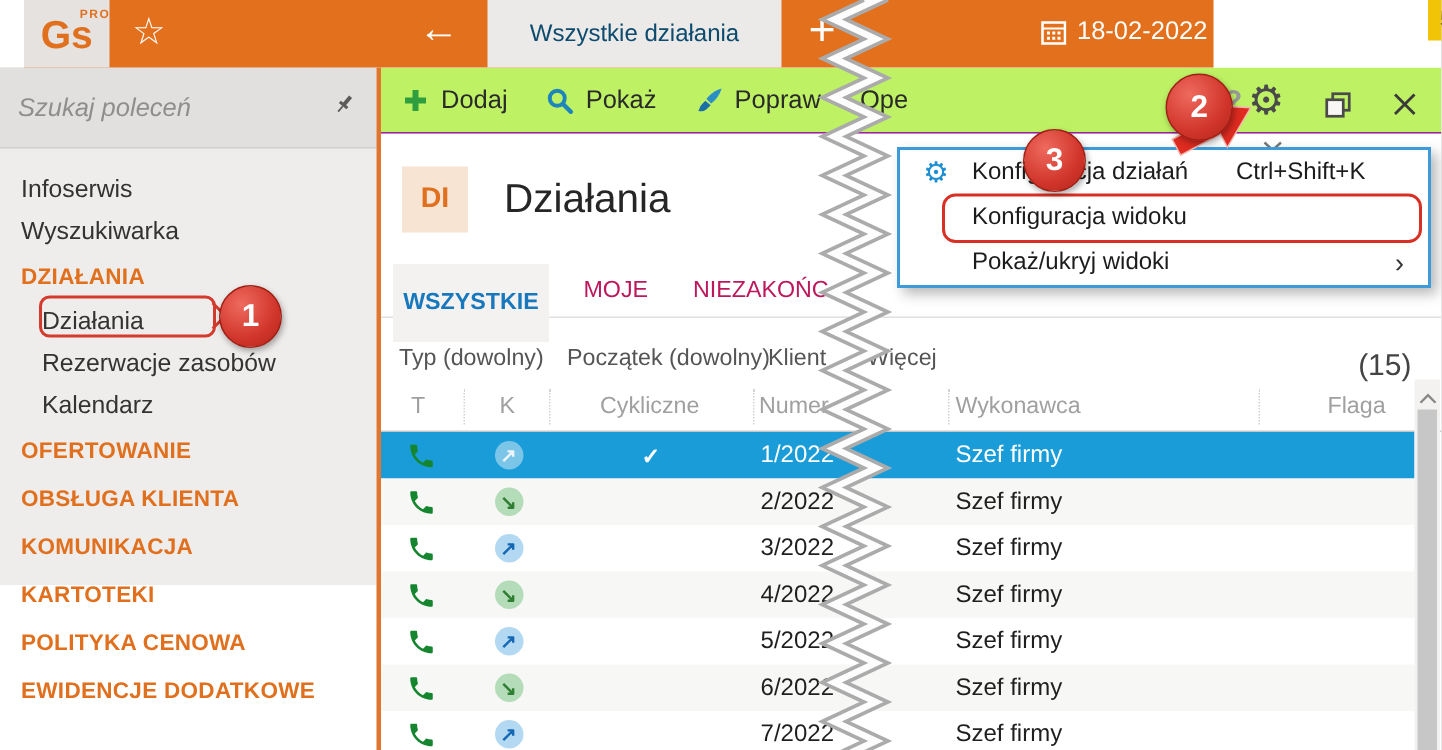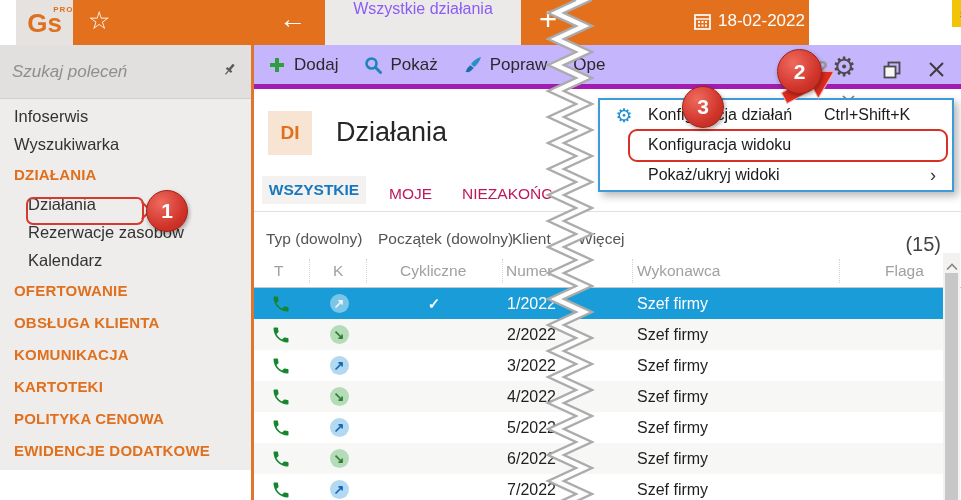--- a/index.html
+++ b/index.html
@@ -9,59 +9,59 @@
 
   
   .topbar { position:absolute; left:16px; top:0; width:793px; height:45px; background:#E2701C; z-index:5; }
   .logo-box { position:absolute; left:0; top:0; width:57px; height:45px; background:#E5E2E0;
               display:flex; align-items:center; justify-content:center; }
   .logo { color:#E0701E; font-weight:bold; font-size:26px; position:relative; line-height:1; }
   .logo sup { position:absolute; top:-4px; left:26px; font-size:8px; font-weight:bold; letter-spacing:1px; }
   .tb-star { position:absolute; left:72px; top:6px; color:#fff; font-size:25px; }
   .tb-back { position:absolute; left:263px; top:4px; color:#fff; font-size:27px; font-weight:300; }
   .wintab { position:absolute; left:309px; top:0; width:196px; height:45px; background:#ECEAE8;
-            color:#8b5cf6; font-size:16px; display:flex; align-items:flex-start; justify-content:center; }
+            color:#0c4a6e; font-size:16px; display:flex; align-items:center; justify-content:center; }
   .tb-plus { position:absolute; left:523px; top:2px; color:#fff; font-size:31px; font-weight:300; }
   .tb-cal { position:absolute; left:678px; top:13px; }
   .tb-date { position:absolute; left:702px; top:11px; color:#fff; font-size:17px; }
   .tb-help { position:absolute; left:820px; top:11px; color:#fff; font-size:17px; letter-spacing:.5px; }
   .burger { position:absolute; left:911px; top:14px; width:22px; }
   .burger div { height:2.5px; background:#fff; margin-bottom:4px; }
   .badge5 { position:absolute; left:936px; top:0; width:25px; height:27px; background:#F2C408;
             color:#111; font-weight:bold; font-size:16px; display:flex; align-items:center; justify-content:center; }
 
   
-  .sidebar { position:absolute; left:0; top:45px; width:251px; height:425px; background:#EFEDEB; z-index:4; }
+  .sidebar { position:absolute; left:0; top:45px; width:251px; height:345px; background:#EFEDEB; z-index:4; }
   .search-row { position:absolute; left:0; top:0; width:251px; height:54px; background:#E2E0DE;
                 border-bottom:1px solid #D2CFCC; display:flex; align-items:center; }
   .search-ph { color:#908E8C; font-style:italic; font-size:17px; padding-left:12px; flex:1; }
   .pin { padding-right:14px; }
-  .nav { position:absolute; left:0; top:55px; width:251px; padding-top:2px; }
+  .nav { position:absolute; left:0; top:65px; width:251px; padding-top:2px; }
   .it  { height:28px; line-height:28px; padding-left:14px; font-size:16.5px; color:#333; }
   .sub { padding-left:28px; }
   .cat { height:30px; line-height:30px; margin-top:2px; padding-left:14px; color:#E0701E;
          font-weight:bold; font-size:15px; letter-spacing:.2px; }
   .splitter { position:absolute; left:251px; top:45px; width:3px; height:455px; background:#E0752F; z-index:6; }
 
   
   .main { position:absolute; left:254px; top:45px; width:707px; height:455px; background:#fff; z-index:3; overflow:hidden; }
-  .toolbar { position:absolute; left:0; top:0; width:707px; height:44px; background:#c4b5fd;
-             border-bottom:5px solid #a21caf; display:flex; align-items:center; padding-left:14px; gap:26px; }
+  .toolbar { position:absolute; left:0; top:0; width:707px; height:44px; background:#bef264;
+             border-bottom:1px solid #a21caf; display:flex; align-items:center; padding-left:14px; gap:26px; }
   .tbtn { display:flex; align-items:center; gap:8px; font-size:17px; color:#2A2A2A; }
   .gear { position:absolute; left:578px; top:9px; font-size:27px; color:#4A4A4A; line-height:1; }
   .gchev { position:absolute; left:588px; top:43px; }
   .restore { position:absolute; left:628px; top:15px; }
   .close { position:absolute; left:674px; top:16px; }
 
   .di { position:absolute; left:14px; top:66px; width:44px; height:44px; background:#F8E4D3;
         color:#E0701E; font-weight:bold; font-size:19px; display:flex; align-items:center; justify-content:center; }
   .ptitle { position:absolute; left:82px; top:72px; font-size:27px; color:#262626; }
 
   .tabline { position:absolute; left:0; top:166px; width:707px; height:1px; background:#E2E0DE; }
-  .tab-active { position:absolute; left:8px; top:131px; width:104px; height:28px; background:#F4F2F0;
+  .tab-active { position:absolute; left:8px; top:131px; width:104px; height:52px; background:#F4F2F0;
                 color:#1878BE; font-weight:bold; font-size:15.5px; display:flex; align-items:center; justify-content:center; }
   .tab-i { position:absolute; top:140px; color:#be185d; font-size:15.5px; }
   .tab-moje { left:135px; } .tab-niez { left:208px; }
 
   .filter { position:absolute; top:185px; color:#555; font-size:15.5px; }
   .count { position:absolute; top:188px; right:20px; color:#444; font-size:20px; }
 
   .thead { position:absolute; left:0; top:208px; width:707px; height:35px; border-bottom:1px solid #C9C7C5;
            color:#A0A0A0; font-size:15.5px; }
   .th { position:absolute; top:9px; }

